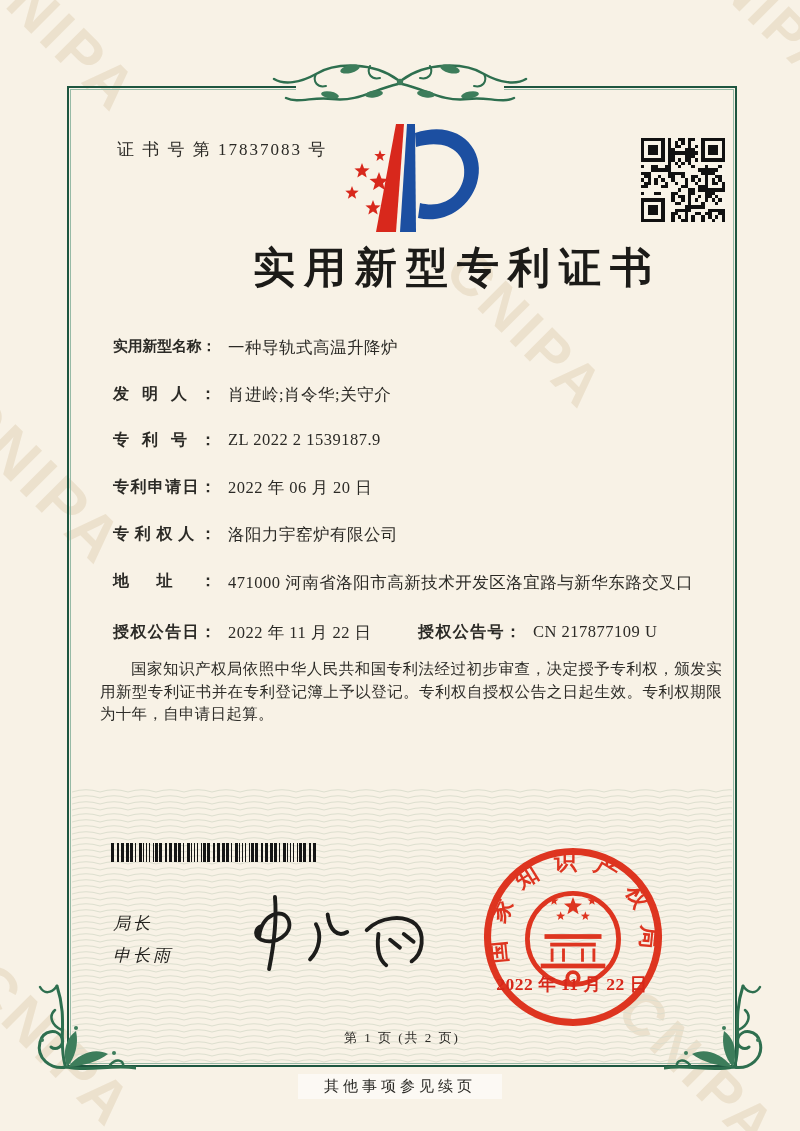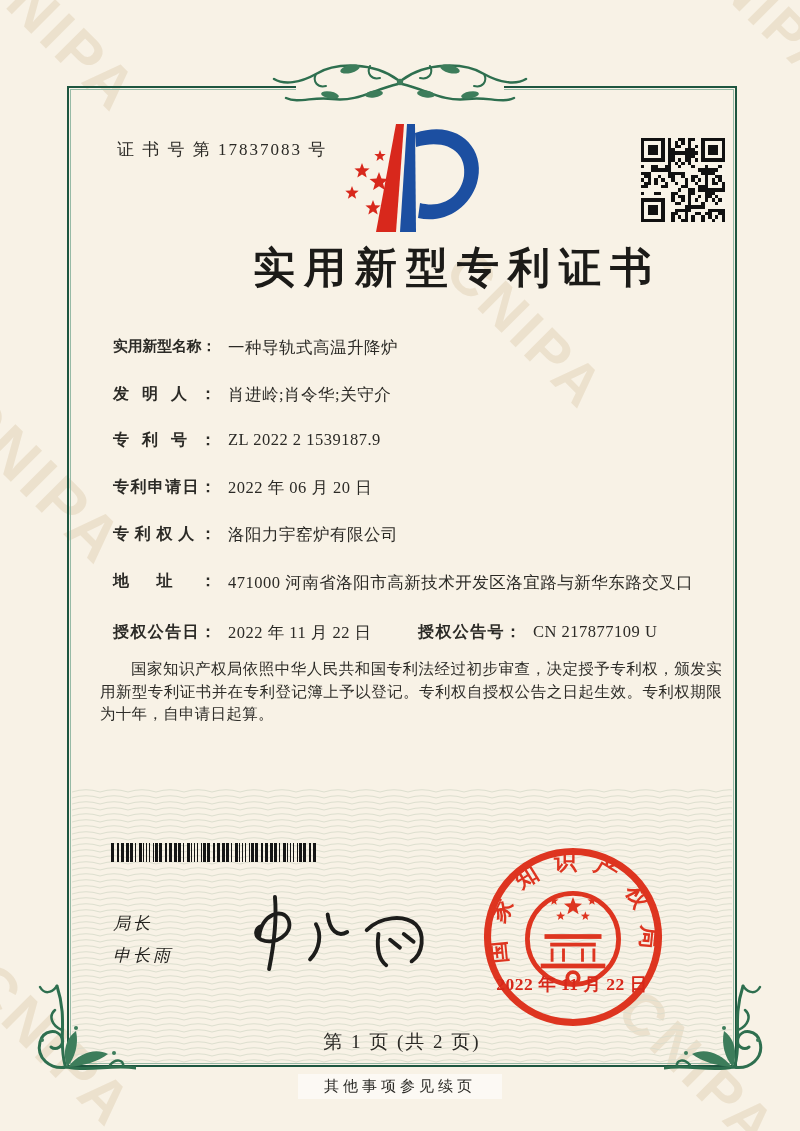--- a/index.html
+++ b/index.html
@@ -46,21 +46,21 @@
     position:absolute;left:113px;z-index:2;
     font-family:"Liberation Sans","DejaVu Sans",sans-serif;
     font-size:17px;letter-spacing:3px;color:#252420;font-style:italic;
   }
   .seal-date{
     position:absolute;left:492px;top:972px;width:160px;text-align:center;
     color:#d7281a;font-weight:bold;font-size:17.5px;z-index:4;letter-spacing:0.5px;
   }
   .page-ind{
     position:absolute;left:67px;top:1029px;width:670px;text-align:center;
-    font-size:19px;letter-spacing:2px;z-index:2;
+    font-size:13px;letter-spacing:2px;z-index:2;
   }
   .cont-note{position:absolute;left:0;top:1074px;width:800px;text-align:center;z-index:2;}
   .cont-note span{
     display:inline-block;background:rgba(255,255,255,0.55);
     padding:3px 26px;font-size:15px;letter-spacing:4px;
   }
   svg{display:block;}
 </style>
 </head>
 <body>

